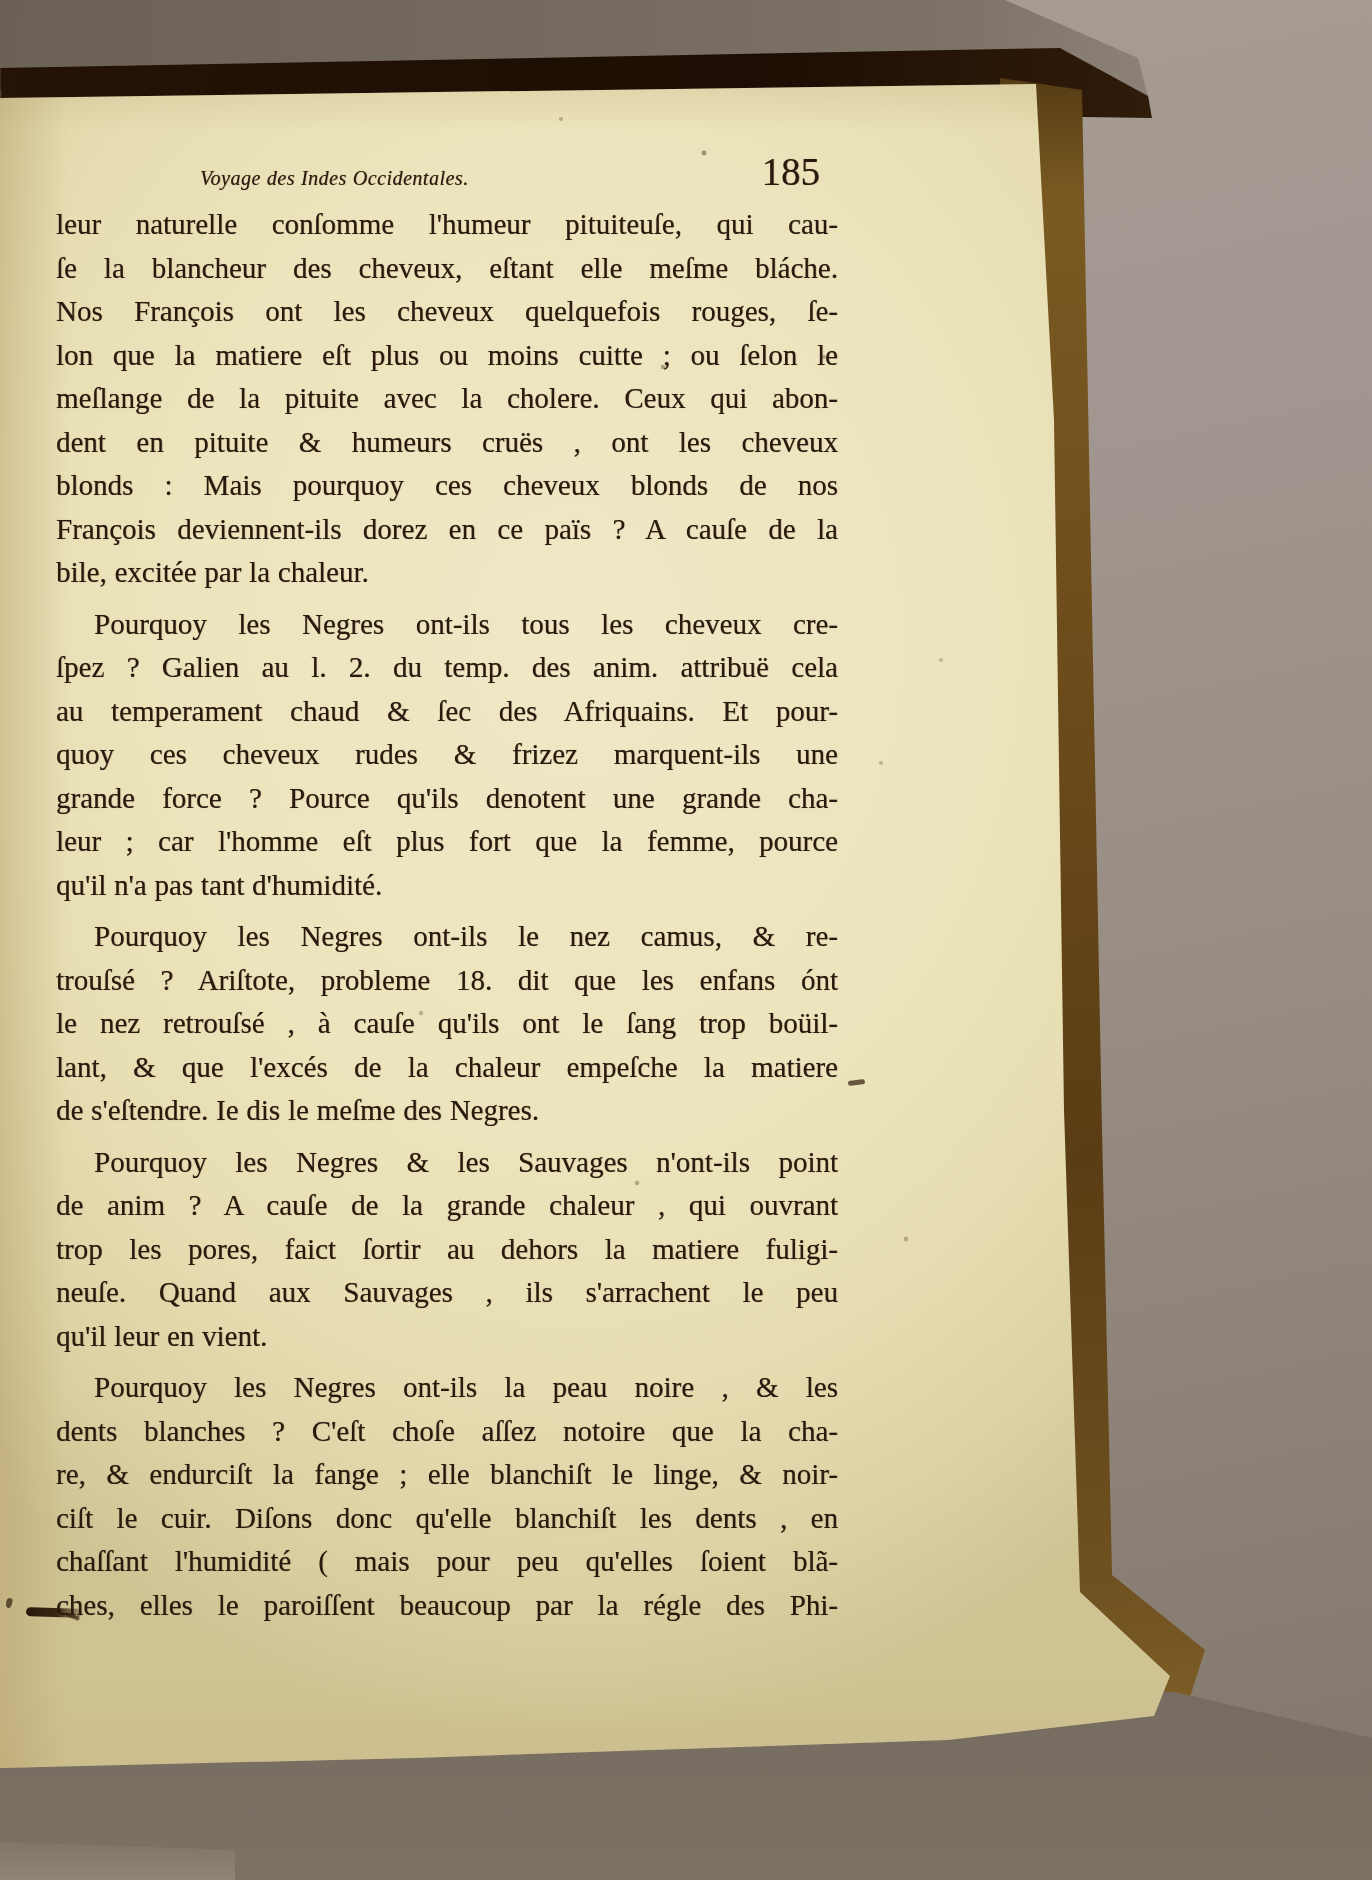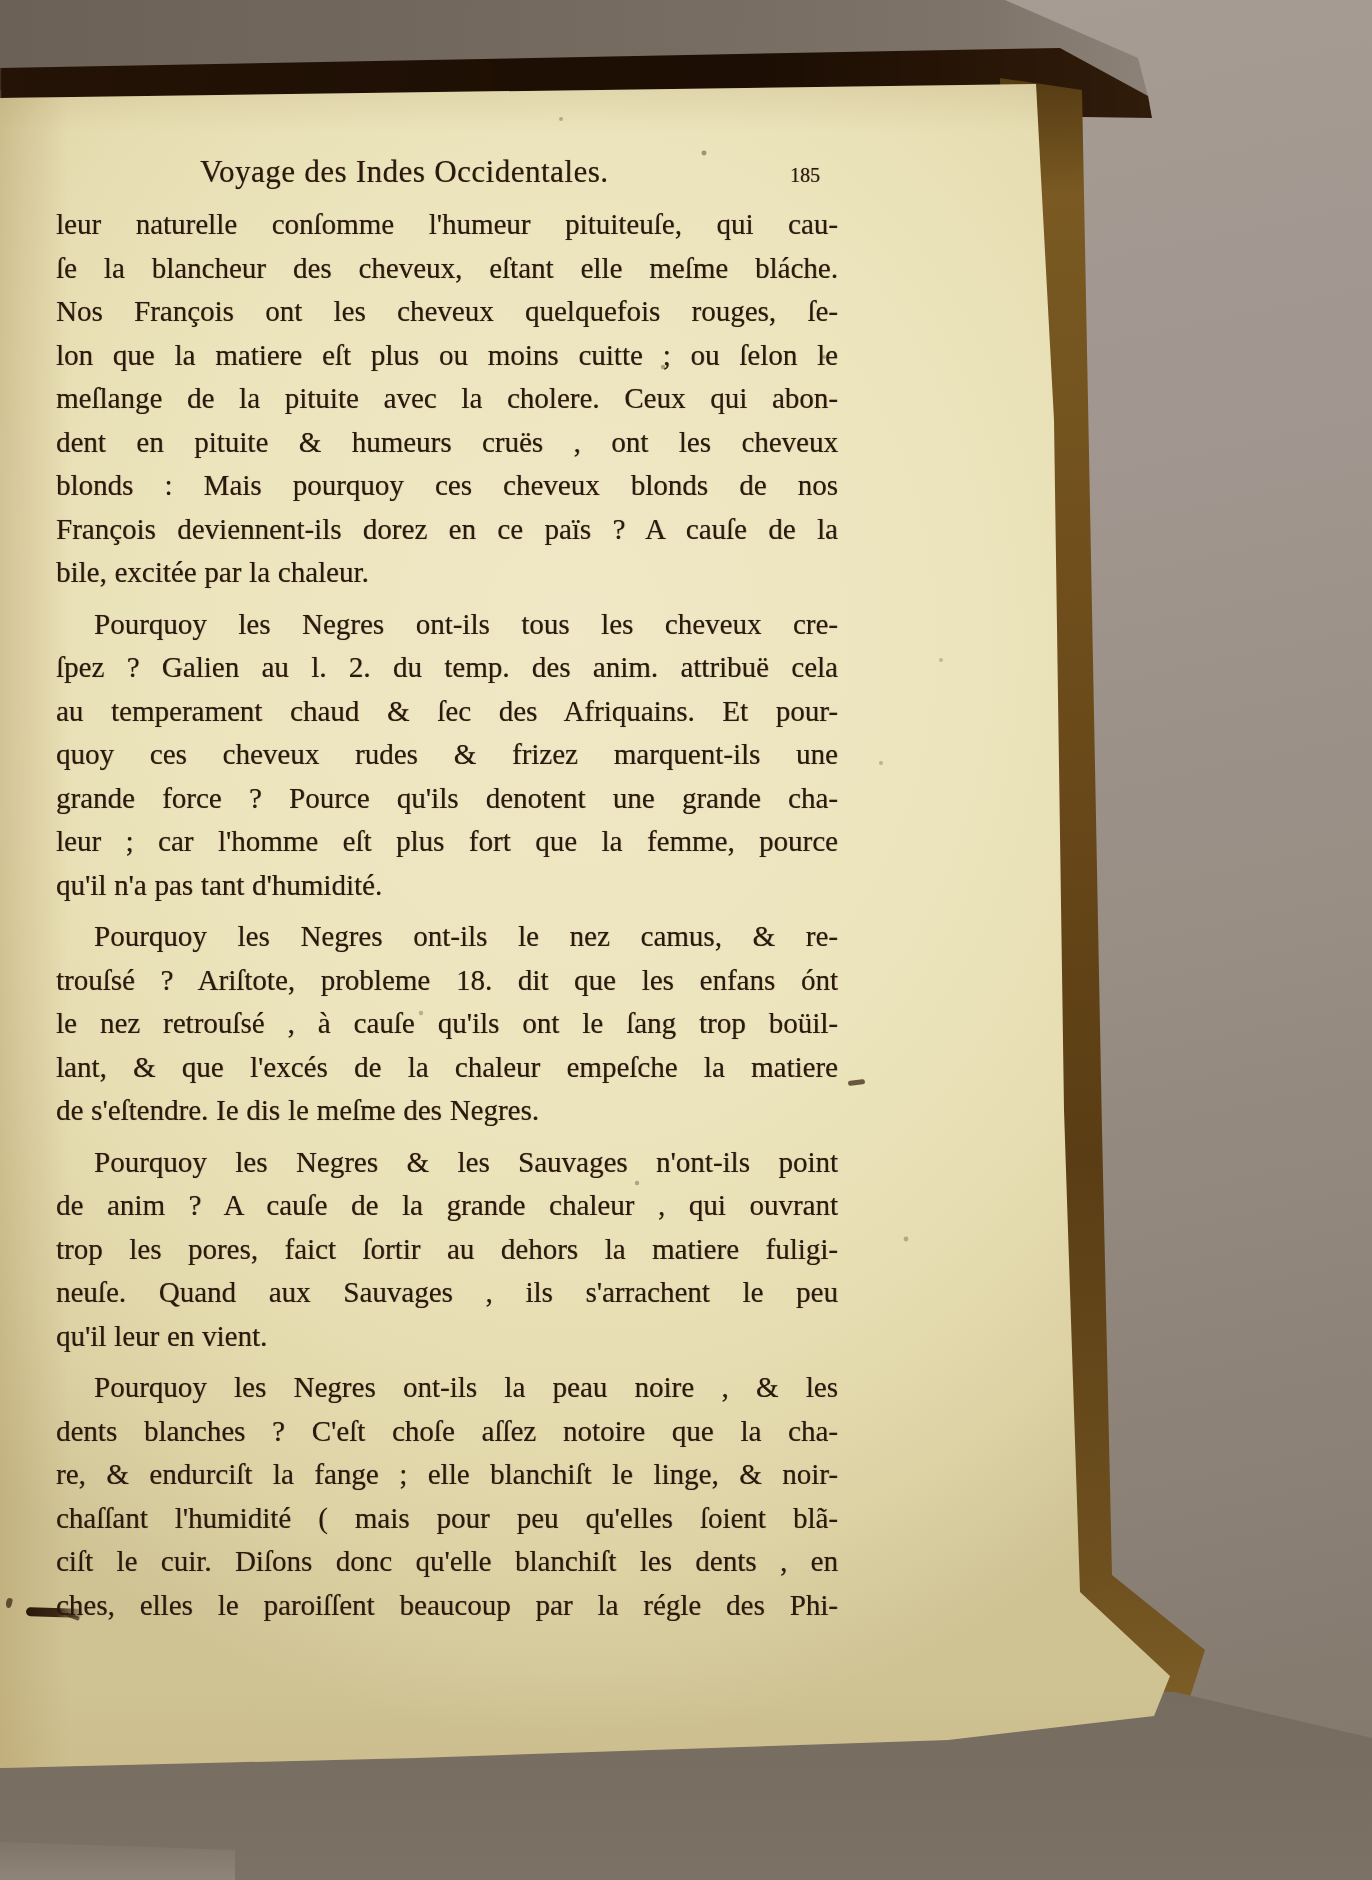--- a/index.html
+++ b/index.html
@@ -88,24 +88,24 @@
     position:absolute;left:48px;top:148px;width:798px;
     color:#2a190c;
     font-size:29px;line-height:43.5px;
     word-spacing:.5px;
     text-shadow:.4px .4px .7px rgba(43,26,14,.55);
   }
   .header-row{
     display:flex;align-items:baseline;height:47px;line-height:47px;
   }
   .running-title{
-    font-size:31px;margin-left:152px;letter-spacing:.5px;
+    font-style:italic;font-size:20px;margin-left:152px;letter-spacing:.5px;
   }
   .page-number{
-    margin-left:auto;margin-right:26px;font-size:20px;
+    margin-left:auto;margin-right:26px;font-size:39px;
   }
   .para{margin:8px;padding:0;}
   .line{
     text-align:justify;text-align-last:justify;
     height:43.5px;overflow:visible;
   }
   .line.end{text-align-last:left;}
   .line.indent{text-indent:38px;}
 </style>
 </head>
@@ -162,19 +162,19 @@
           <div class="line indent">Pourquoy les Negres &amp; les Sauvages n'ont-ils point</div>
           <div class="line">de anim ? A cauſe de la grande chaleur , qui ouvrant</div>
           <div class="line">trop les pores, faict ſortir au dehors la matiere fuligi-</div>
           <div class="line">neuſe. Quand aux Sauvages , ils s'arrachent le peu</div>
           <div class="line end">qu'il leur en vient.</div>
         </div>
         <div class="para">
           <div class="line indent">Pourquoy les Negres ont-ils la peau noire , &amp; les</div>
           <div class="line">dents blanches ? C'eſt choſe aſſez notoire que la cha-</div>
           <div class="line">re, &amp; endurciſt la fange ; elle blanchiſt le linge, &amp; noir-</div>
+          <div class="line">ciſt le cuir. Diſons donc qu'elle blanchiſt les dents , en</div>
           <div class="line">chaſſant l'humidité ( mais pour peu qu'elles ſoient blã-</div>
-          <div class="line">ciſt le cuir. Diſons donc qu'elle blanchiſt les dents , en</div>
           <div class="line">ches, elles le paroiſſent beaucoup par la régle des Phi-</div>
         </div>
       </div>
   </div>
 </div>
 
 </body></html>

